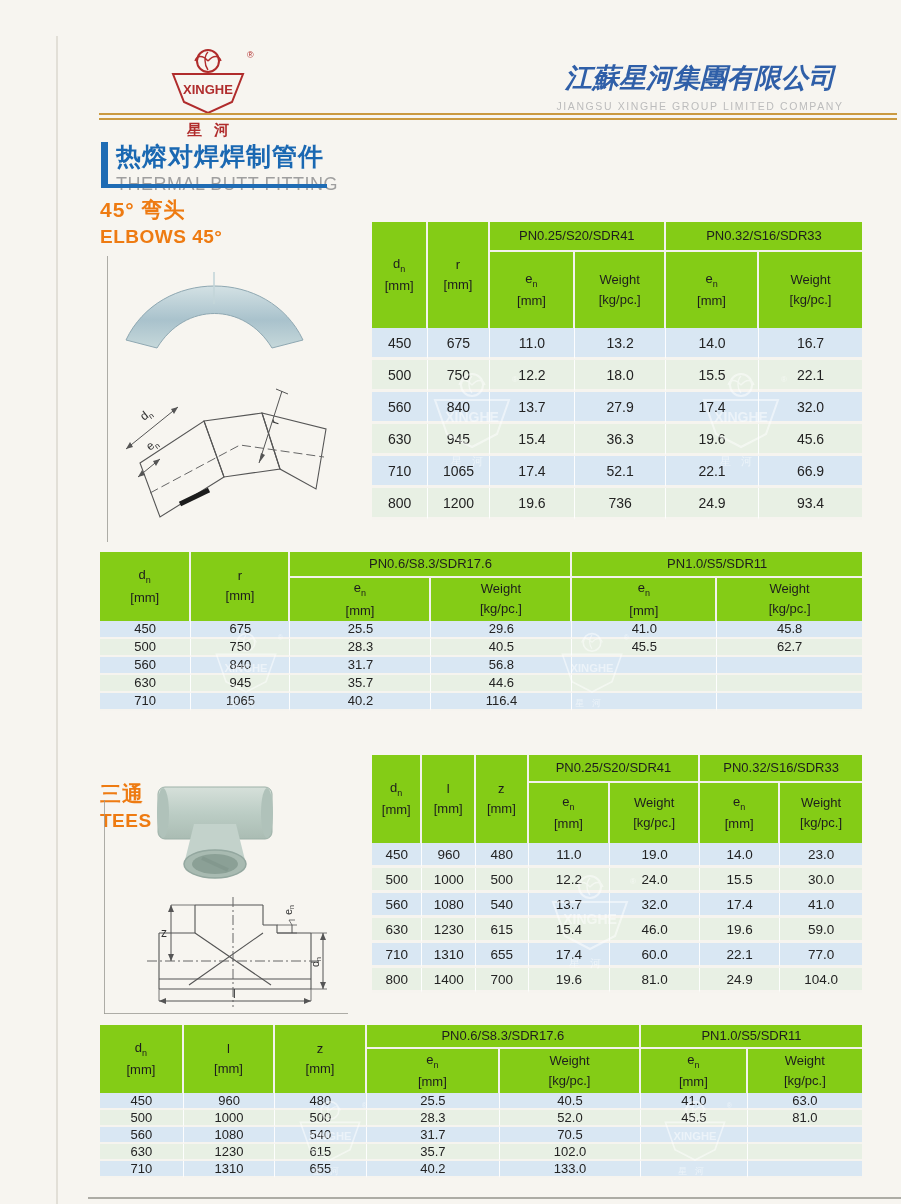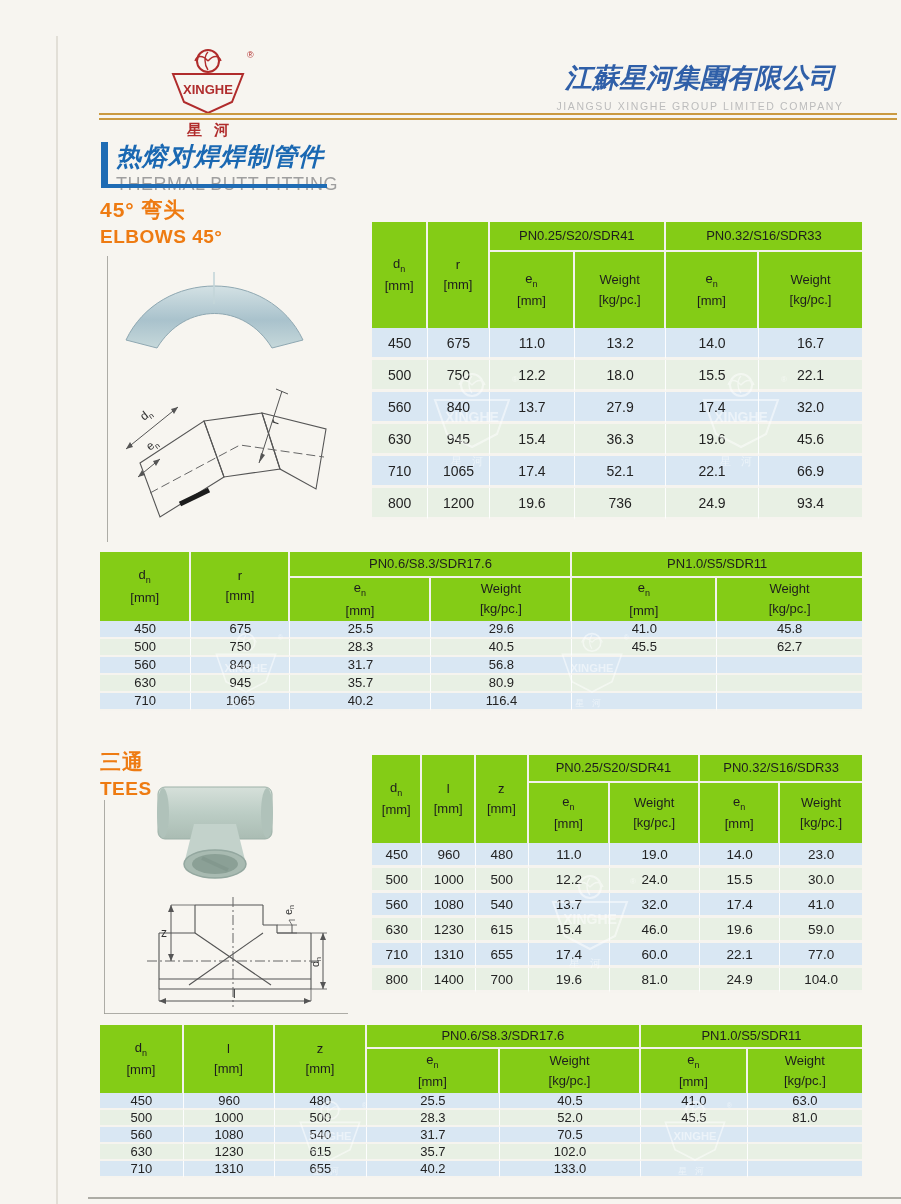--- a/index.html
+++ b/index.html
@@ -18,21 +18,21 @@
   .logo-wrap { left:158px; top:48px; width:100px; text-align:center; }
   .logo-cn { color:#b02c2c; font-size:15px; font-weight:bold; letter-spacing:12px; padding-left:12px; margin-top:1px; font-family:"DejaVu Serif", serif; }
   .company { left:545px; top:60px; width:310px; text-align:center; }
   .company-cn { color:#2f5fa8; font-size:27px; font-weight:bold; font-style:italic; font-family:"DejaVu Serif", serif; white-space:nowrap; }
   .company-en { color:#bcbcbc; font-size:10.5px; letter-spacing:1.6px; margin-top:4px; white-space:nowrap; }
   .gold-line { left:99px; top:113px; width:798px; height:7px; border-top:2px solid #cb9a41; border-bottom:2px solid #cb9a41; }
 
   
   .title-bar { left:101px; top:142px; width:7px; height:45px; background:#1f6cb4; }
   .title-text { left:116px; top:140px; width:600px; }
-  .title-row1 { display:flex; align-items:center;font-style:italic; }
+  .title-row1 { display:flex; align-items:center; }
   .title-cn { color:#1a68b2; font-size:25px; font-weight:bold; letter-spacing:1px; }
   .title-mat { color:#1a68b2; font-size:15.5px; font-weight:bold; margin-left:9px; padding-bottom:3px; letter-spacing:.5px; }
   .title-en { color:#9f9f9f; font-size:18px; letter-spacing:.5px; margin-top:1px; }
   .title-underline { left:101px; top:184px; width:226px; height:4px; background:#1f6cb4; }
 
   
   .sec-head .cn { color:#ee7b12; font-size:21px; font-weight:bold; letter-spacing:1px; }
   .sec-head .en { color:#ee7b12; font-size:19px; font-weight:bold; margin-top:2px; letter-spacing:.5px; }
 
   .frame-v { width:1px; background:#9a9a93; opacity:.8; }
@@ -132,21 +132,21 @@
     <path d="M14,64 L21,62 L18,57 Z" fill="#555"></path>
     <path d="M66,22 L59,24 L62,29 Z" fill="#555"></path>
     <text font-size="12" fill="#333" transform="rotate(-38 32,36)" x="32" y="36"><tspan>d</tspan><tspan font-size="8" dy="3">n</tspan></text>
 
     <path d="M26,92 L48,74" stroke="#555" stroke-width="1"></path>
     <path d="M26,92 L33,90 L30,85 Z" fill="#555"></path>
     <path d="M48,74 L41,76 L44,81 Z" fill="#555"></path>
     <text font-size="12" fill="#333" transform="rotate(-38 38,66)" x="38" y="66"><tspan>e</tspan><tspan font-size="8" dy="3">n</tspan></text>
   </svg>
 
-  <div class="abs sec-head" style="left:100px; top:748px;">
+  <div class="abs sec-head" style="left:100px; top:780px;">
     <div class="cn">三通</div>
     <div class="en">TEES</div>
   </div>
 
   <div class="abs frame-v" style="left:104px; top:800px; height:214px;"></div>
   <div class="abs frame-h" style="left:104px; top:1013px; width:244px;"></div>
 
   <svg class="abs" style="left:150px; top:782px;" width="130" height="100" viewBox="0 0 130 100">
     <defs>
       <linearGradient id="gTee" x1="0" y1="0" x2="0" y2="1">
@@ -320,21 +320,21 @@
             <td>840</td>
             <td>31.7</td>
             <td>56.8</td>
             <td></td>
             <td></td>
           </tr>
           <tr class="row-green">
             <td>630</td>
             <td>945</td>
             <td>35.7</td>
-            <td>80.9</td>
+            <td>44.6</td>
             <td></td>
             <td></td>
           </tr>
           <tr class="row-blue">
             <td>710</td>
             <td>1065</td>
             <td>40.2</td>
             <td>116.4</td>
             <td></td>
             <td></td>

